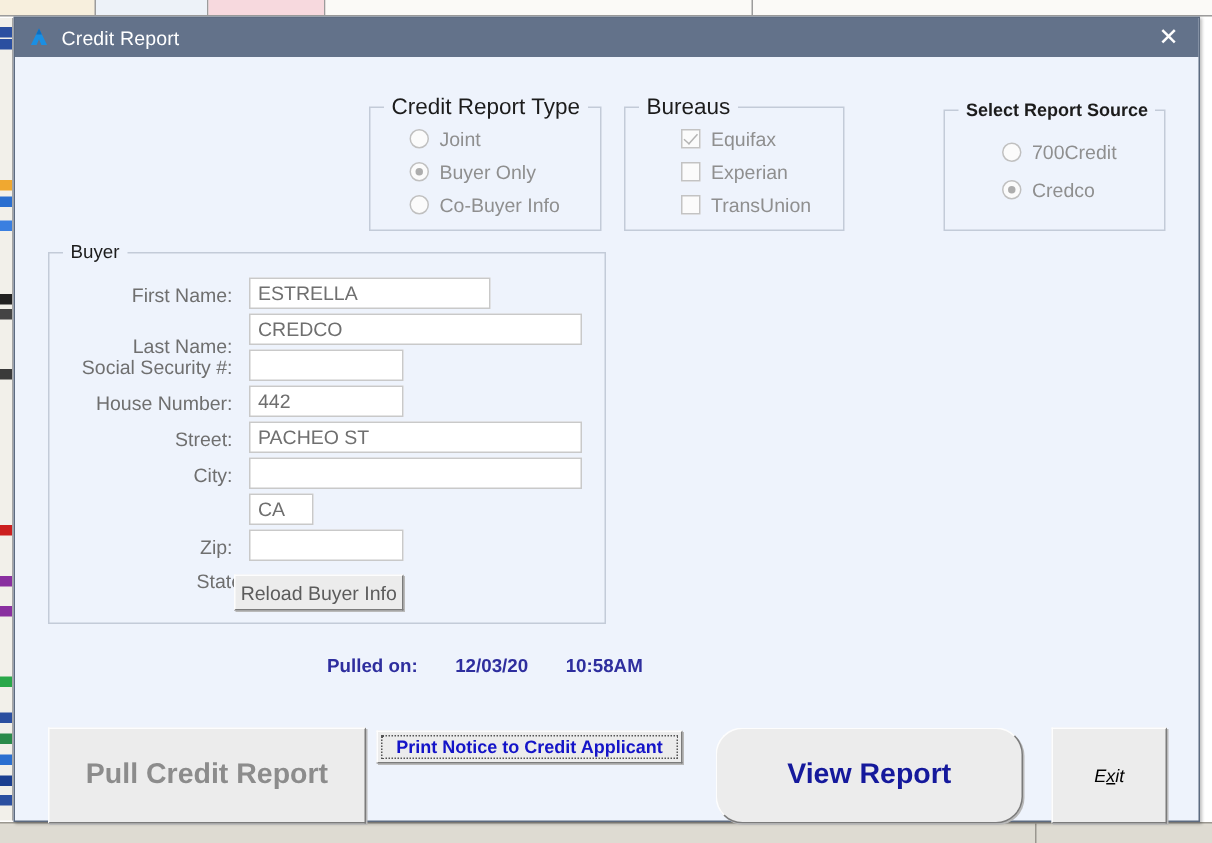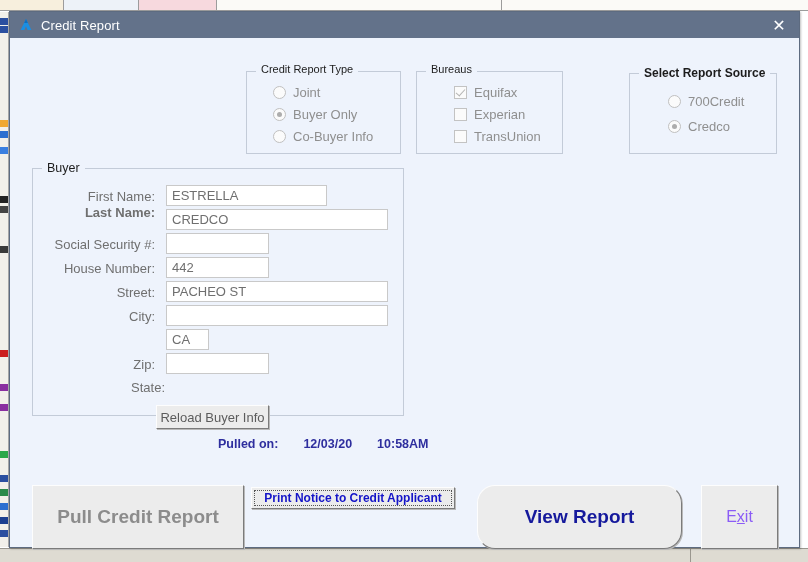--- a/index.html
+++ b/index.html
@@ -122,21 +122,21 @@
     border: 1px solid #c3cbd8;
     box-sizing: border-box;
     background: transparent;
   }
   .group-legend {
     position: absolute;
     top: -9px;
     left: 9px;
     background: #eef3fc;
     padding: 0 5px;
-    font-size: 11px;
+    font-size: 15px;
     color: #1c1c1c;
     white-space: nowrap;
   }
   .group-legend.small {
     font-size: 12px;
     font-weight: bold;
     top: -8px;
   }
   .group-legend.tiny {
     font-size: 12.5px;
@@ -224,35 +224,35 @@
     align-items: center;
     justify-content: center;
     font-family: "Liberation Sans", sans-serif;
     cursor: pointer;
     user-select: none;
     text-align: center;
   }
   .btn-reload {
     font-size: 13px;
     color: #5c5c5c;
-    margin-top: 22px;
   }
   .btn-pull-credit {
     font-size: 19px;
     font-weight: bold;
     color: #8c8c8c;
   }
   .btn-view-report {
     font-size: 19px;
     font-weight: bold;
     color: #15199c;
   }
   .btn-exit {
-    font-size: 16px;
-    color: #8b5cf6;
+    font-size: 12px;
+    color: #000000;
+    font-style: italic;
   }
   .btn-print-notice {
     font-size: 12px;
     font-weight: bold;
     color: #1414c8;
   }
   .btn-print-notice .focus-ring {
     position: absolute;
     left: 2px; top: 2px; right: 2px; bottom: 2px;
     border: 1px dotted #555555;
@@ -366,21 +366,21 @@
         <span>Credco</span>
       </div>
     </div>
 
     <div class="groupbox" style="left:22px; top:130px; width:372px; height:248px;">
       <div class="group-legend tiny">Buyer</div>
 
       <div class="field-label" style="left:2px; top:20px; width:120px;">First Name:</div>
       <input class="field-input" style="left: 133px; top: 16px; width: 161px;" value="ESTRELLA">
 
-      <div class="field-label" style="left:2px; top:36px; width:120px;font-weight:bold;">Last Name:</div>
+      <div class="field-label" style="left:2px; top:54px; width:120px;">Last Name:</div>
       <input class="field-input" style="left: 133px; top: 40px; width: 222px;" value="CREDCO">
 
       <div class="field-label" style="left:2px; top:68px; width:120px;">Social Security #:</div>
       <input class="field-input" style="left: 133px; top: 64px; width: 103px;" value="">
 
       <div class="field-label" style="left:2px; top:92px; width:120px;">House Number:</div>
       <input class="field-input" style="left: 133px; top: 88px; width: 103px;" value="442">
 
       <div class="field-label" style="left:2px; top:116px; width:120px;">Street:</div>
       <input class="field-input" style="left: 133px; top: 112px; width: 222px;" value="PACHEO ST">

